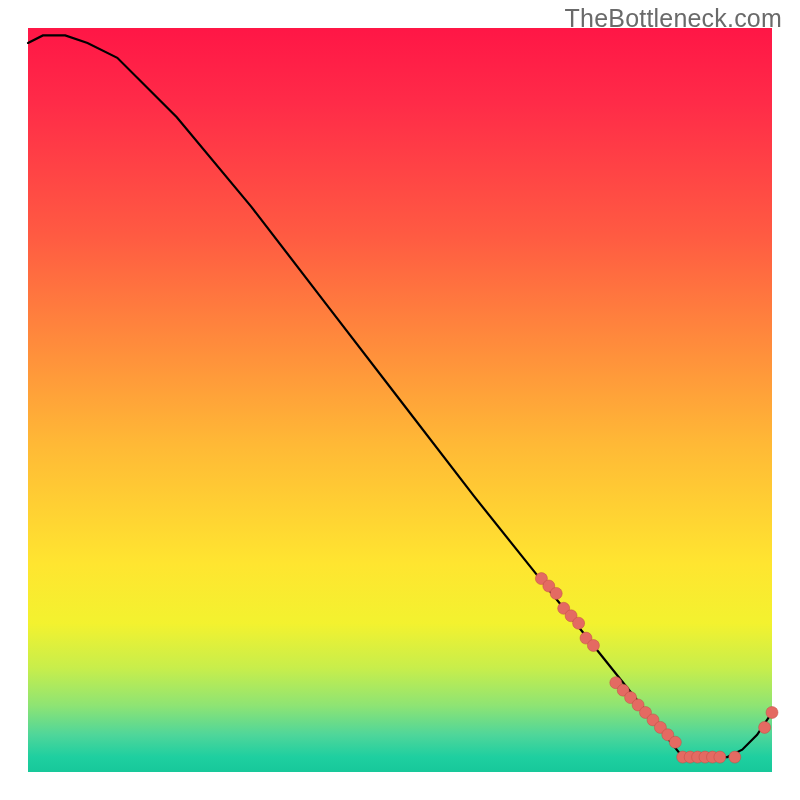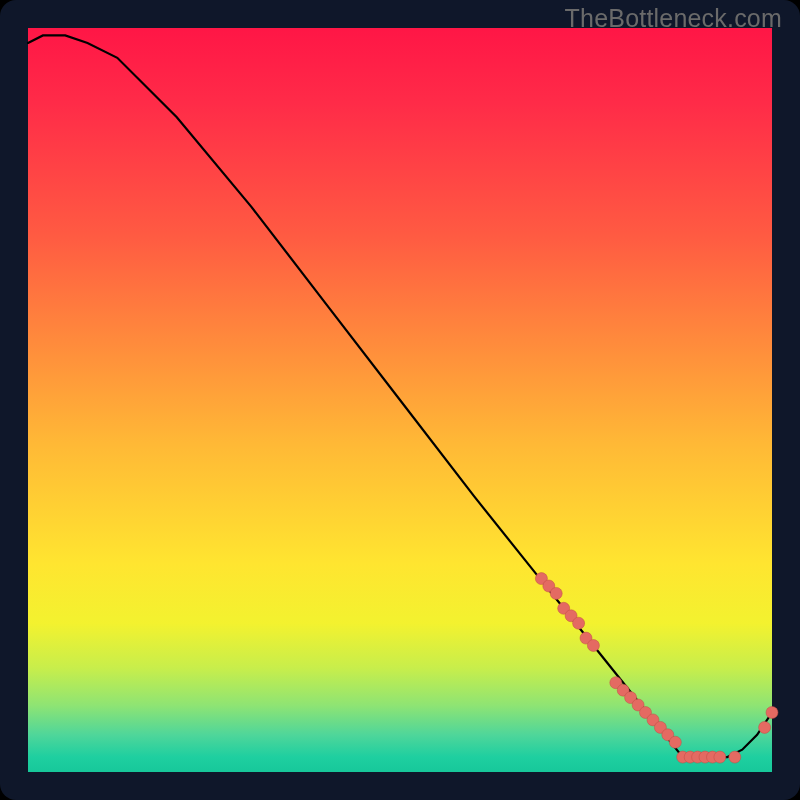--- a/index.html
+++ b/index.html
@@ -8,22 +8,21 @@
     width: 800px;
     height: 800px;
     background: #000;
     overflow: hidden;
     font-family: Arial, Helvetica, sans-serif;
   }
   .frame {
     position: relative;
     width: 800px;
     height: 800px;
-    background: #0f172a;
-    border-radius: 16px;
+    background: #ffffff;
   }
   .watermark {
     position: absolute;
     top: 4px;
     right: 18px;
     color: #6a6a6a;
     font-size: 25px;
     font-weight: 500;
     letter-spacing: 0.2px;
     z-index: 10;

